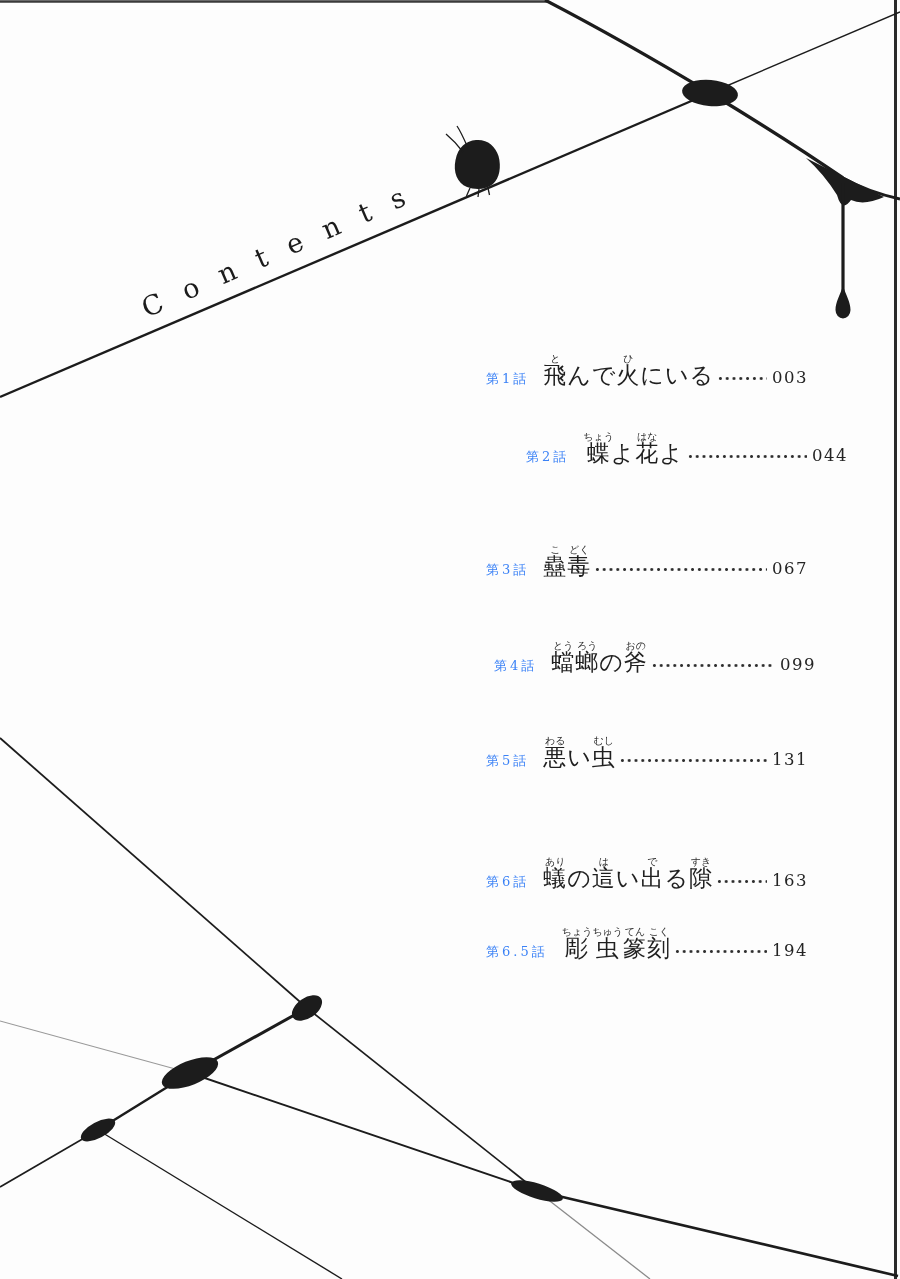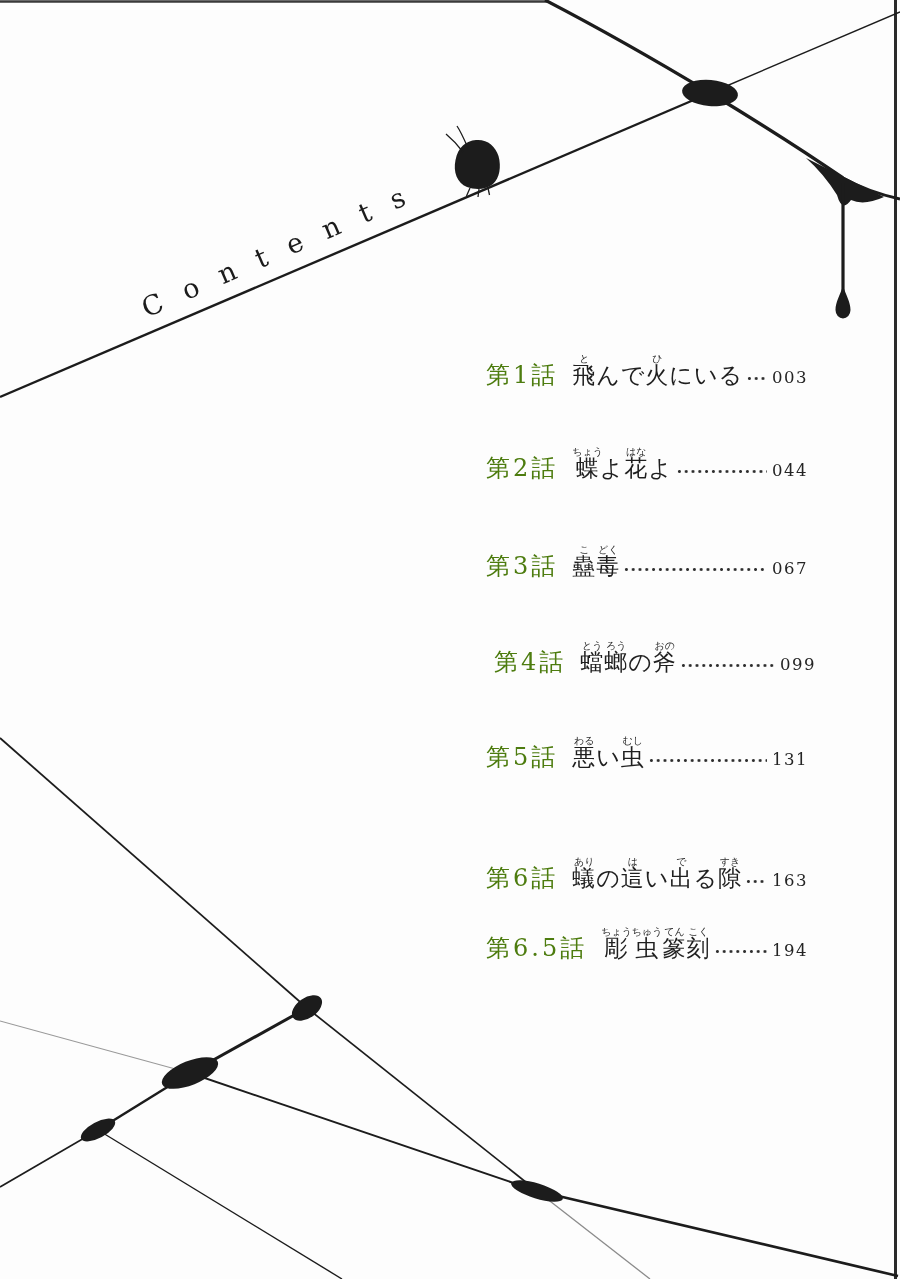--- a/index.html
+++ b/index.html
@@ -19,21 +19,21 @@
     transform:rotate(-23.5deg); transform-origin:left bottom;
     color:#1b1b1b;
   }
 
   
   #toc-list { position:absolute; left:486px; top:344px; width:322px; height:700px; }
   .toc-row {
     position:absolute; left:0; width:322px; padding-top:10px;
     display:flex; align-items:baseline; white-space:nowrap;
   }
-  .chap-label { font-size:24px; letter-spacing:3px; margin-right:14px; color:#4d7c0f; }
+  .chap-label { font-size:13px; letter-spacing:3px; margin-right:14px; color:#3b82f6; }
   .chap-title { font-size:23px; letter-spacing:1px; color:#1f1f1f; }
   .chap-title ruby rt {
     font-size:10px; letter-spacing:0px; color:#2c2c2c;
     text-align:center;
   }
   .leader {
     flex:1 1 auto; height:7px; margin:0 5px 0 3px;
     align-self:flex-end; margin-bottom:9px; min-width:20px;
     background:radial-gradient(circle, #2e2e2e 1.25px, transparent 1.6px) left center / 6.8px 7px repeat-x;
   }
@@ -93,21 +93,21 @@
 
 <div class="contents-title">Contents</div>
 
 <div id="toc-list">
     <div class="toc-row" style="top: 0px;">
       <span class="chap-label">第1話</span>
       <span class="chap-title"><ruby>飛<rt>と</rt></ruby>んで<ruby>火<rt>ひ</rt></ruby>にいる</span>
       <span class="leader"></span>
       <span class="chap-page">003</span>
     </div>
-    <div class="toc-row" style="top: 93px;">
+    <div class="toc-row" style="top: 78px; margin-left: 40px;">
       <span class="chap-label">第2話</span>
       <span class="chap-title"><ruby>蝶<rt>ちょう</rt></ruby>よ<ruby>花<rt>はな</rt></ruby>よ</span>
       <span class="leader"></span>
       <span class="chap-page">044</span>
     </div>
     <div class="toc-row" style="top: 191px;">
       <span class="chap-label">第3話</span>
       <span class="chap-title"><ruby>蠱<rt>こ</rt></ruby><ruby>毒<rt>どく</rt></ruby></span>
       <span class="leader"></span>
       <span class="chap-page">067</span>

